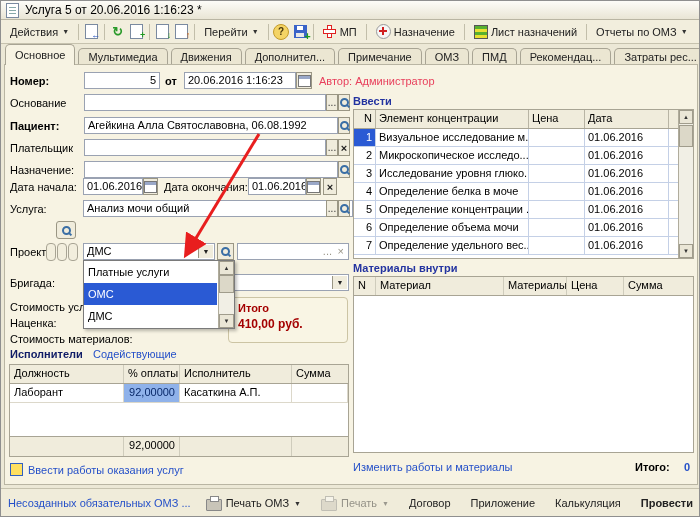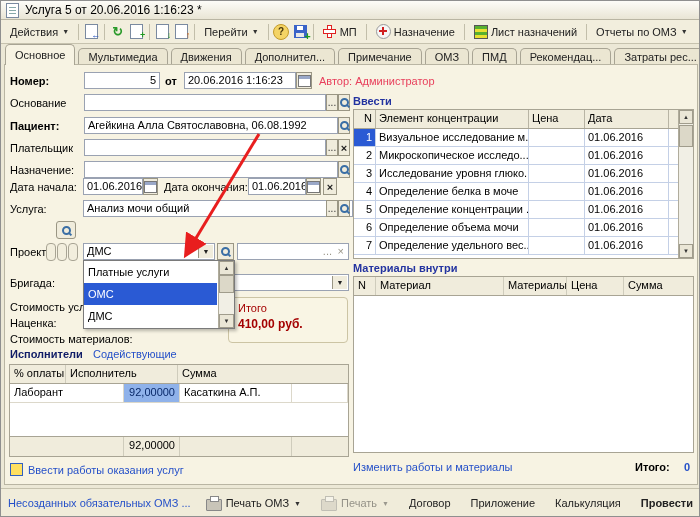--- a/index.html
+++ b/index.html
@@ -52,21 +52,21 @@
   .dditem{height:22px;font-size:11px;line-height:22px;padding:0 4px;white-space:nowrap;overflow:hidden;width:133px;box-sizing:border-box}
   .dditem.sel{background:#2a5ad4;color:#fff}
   .ddscroll{position:absolute;top:0;right:0;bottom:0;width:15px;background:#f1efe5;border-left:1px solid #b0ac9c}
   .sbtn{height:14px;background:#eae6d6;border:1px solid #a09c8c;box-sizing:border-box;display:flex;align-items:center;justify-content:center;font-size:6px;color:#333}
   .sbtn.up{position:absolute;top:0;left:0;right:0}
   .sbtn.down{position:absolute;bottom:0;left:0;right:0}
   .sthumb{position:absolute;top:14px;left:0;right:0;height:18px;background:#dcd8c8;border:1px solid #a09c8c;box-sizing:border-box}
   .sect{position:absolute;font-size:11px;font-weight:bold;color:#2333a0;white-space:nowrap;z-index:1}
   .link{position:absolute;font-size:11px;color:#2550c8;white-space:nowrap;cursor:pointer;z-index:1}
   .totalbox{position:absolute;left:227px;top:296px;width:120px;height:46px;background:#f9f5e4;border:1px solid #ccc4a4;border-radius:4px;box-sizing:border-box;padding:4px 9px;z-index:1}
-  .totalbox .t1{font-size:11px;font-weight:normal;color:#a40000}
+  .totalbox .t1{font-size:11px;font-weight:bold;color:#a40000}
   .totalbox .t2{font-size:12px;font-weight:bold;color:#a40000;margin-top:3px}
   .etable{position:absolute;left:8px;top:363px;width:340px;height:93px;background:#fff;border:1px solid #a8a494;box-sizing:border-box;z-index:1}
   .erow{display:flex;height:19px;box-sizing:border-box}
   .ehead{background:#f0ecdc;border-bottom:1px solid #a8a494}
   .ec{font-size:11px;padding:2px 4px;box-sizing:border-box;white-space:nowrap;overflow:hidden;border-right:1px solid #cfccbc}
   .ec.c1{width:114px}.ec.c2{width:56px}.ec.c3{width:112px}.ec.c4{width:56px;border-right:none}
   .ebody .ec{border-right:1px solid #dcd8ca;border-bottom:1px solid #dcd8ca}
   .ec.selcell{background:#8fb2ea;color:#0a2a6a;text-align:right}
   .efoot{position:absolute;left:0;right:0;bottom:0;height:19px;background:#f0ecdc;border-top:1px solid #a8a494;display:flex}
   .wtable{position:absolute;left:352px;top:108px;width:341px;height:150px;background:#fff;border:1px solid #a8a494;box-sizing:border-box;z-index:1}
@@ -275,20 +275,21 @@
       <div class="sthumb"></div>
       <div class="sbtn down">▼</div>
     </div>
   </div>
 
   <div class="sect" style="left:9px;top:347px;color:#101c66">Исполнители</div>
   <div class="link" style="left:92px;top:347px">Содействующие</div>
 
   <div class="etable">
     <div class="erow ehead">
+      <div class="ec c1">Должность</div>
       <div class="ec c2">% оплаты</div>
       <div class="ec c3">Исполнитель</div>
       <div class="ec c4">Сумма</div>
     </div>
     <div class="erow ebody">
       <div class="ec c1">Лаборант</div>
       <div class="ec c2 selcell">92,00000</div>
       <div class="ec c3">Касаткина А.П.</div>
       <div class="ec c4"></div>
     </div>

